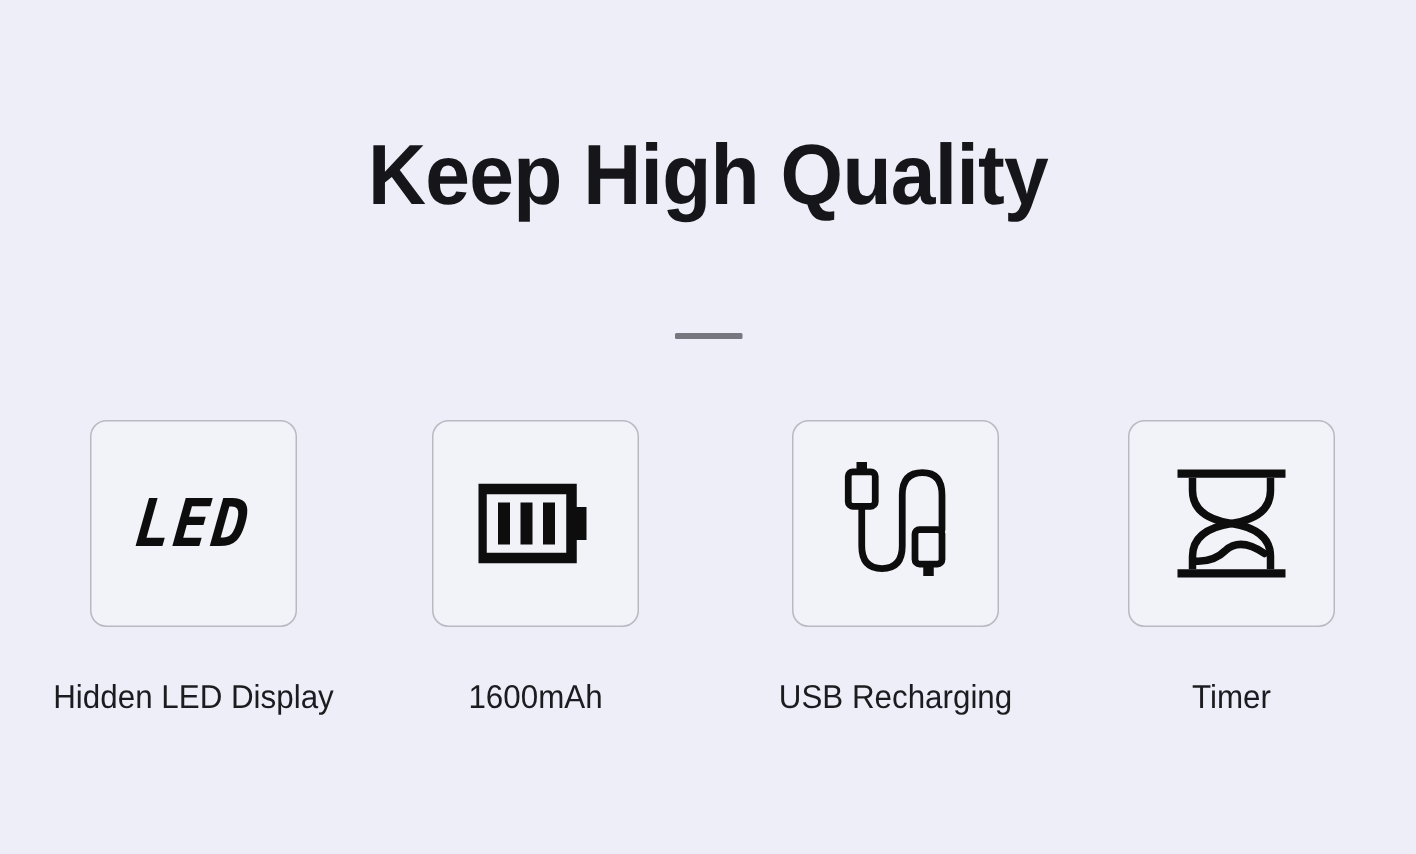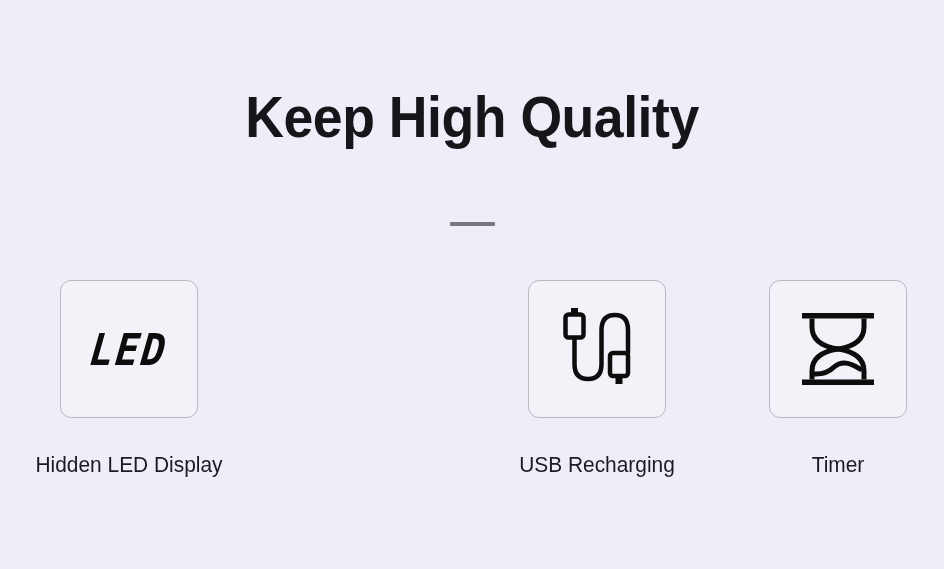--- a/index.html
+++ b/index.html
@@ -90,21 +90,21 @@
   
   .f1 { left: 60px; }
   .f1 .feature-label { left: -61px; }
 
   .f2 { left: 288px; }
   .f2 .feature-label { left: -61px; }
 
   .f3 { left: 528px; text-decoration: underline; }
   .f3 .feature-label { left: -61px; }
 
-  .f4 { left: 752px; margin-left: 17px; }
+  .f4 { left: 752px; }
   .f4 .feature-label { left: -61px; }
 
   
   .led-text {
     font-size: 44px;
     font-weight: bold;
     font-style: italic;
     letter-spacing: 2px;
     color: #0d0d0d;
     font-family: "DejaVu Sans Mono", monospace;
@@ -124,20 +124,32 @@
 
   <div class="features">
 
     <div class="feature f1">
       <div class="icon-box">
         <span class="led-text">LED</span>
       </div>
       <div class="feature-label">Hidden LED Display</div>
     </div>
 
+    <div class="feature f2">
+      <div class="icon-box">
+        <svg width="76" height="58" viewBox="0 0 76 58">
+          <rect x="2" y="6" width="60" height="46" fill="none" stroke="#0d0d0d" stroke-width="7"></rect>
+          <rect x="62" y="18" width="10" height="22" fill="#0d0d0d"></rect>
+          <rect x="13" y="15" width="8" height="28" fill="#0d0d0d"></rect>
+          <rect x="28" y="15" width="8" height="28" fill="#0d0d0d"></rect>
+          <rect x="43" y="15" width="8" height="28" fill="#0d0d0d"></rect>
+        </svg>
+      </div>
+      <div class="feature-label">1600mAh</div>
+    </div>
 
     <div class="feature f3">
       <div class="icon-box">
         <svg width="72" height="86" viewBox="0 0 72 86">
 
           <rect x="10" y="2" width="7" height="7" fill="#0d0d0d"></rect>
           <rect x="4.5" y="8.5" width="18" height="23" rx="3" fill="none" stroke="#0d0d0d" stroke-width="4.5"></rect>
 
           <path d="M13.5 32 L13.5 58 Q13.5 73 27 73 Q40.5 73 40.5 58 L40.5 24
                    Q40.5 9 54 9 Q67 9 67 24 L67 47" fill="none" stroke="#0d0d0d" stroke-width="4.5" stroke-linecap="round"></path>

